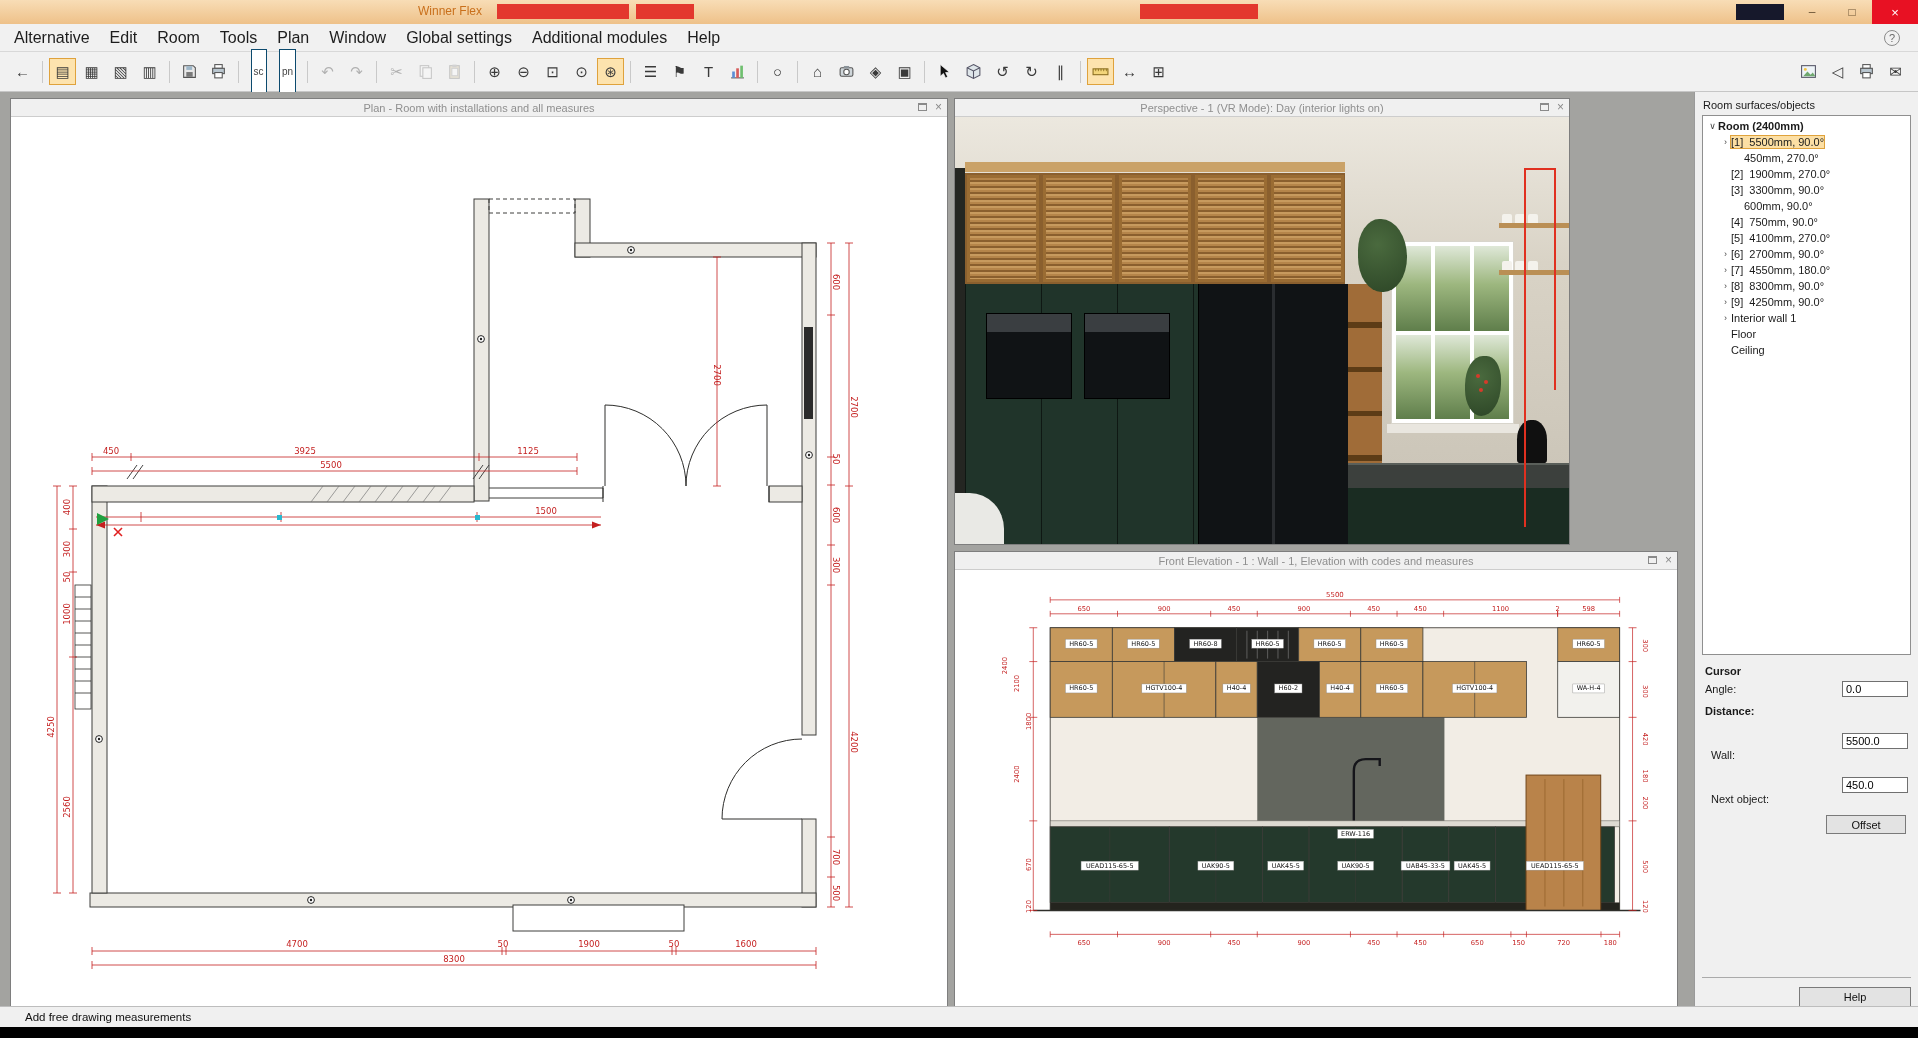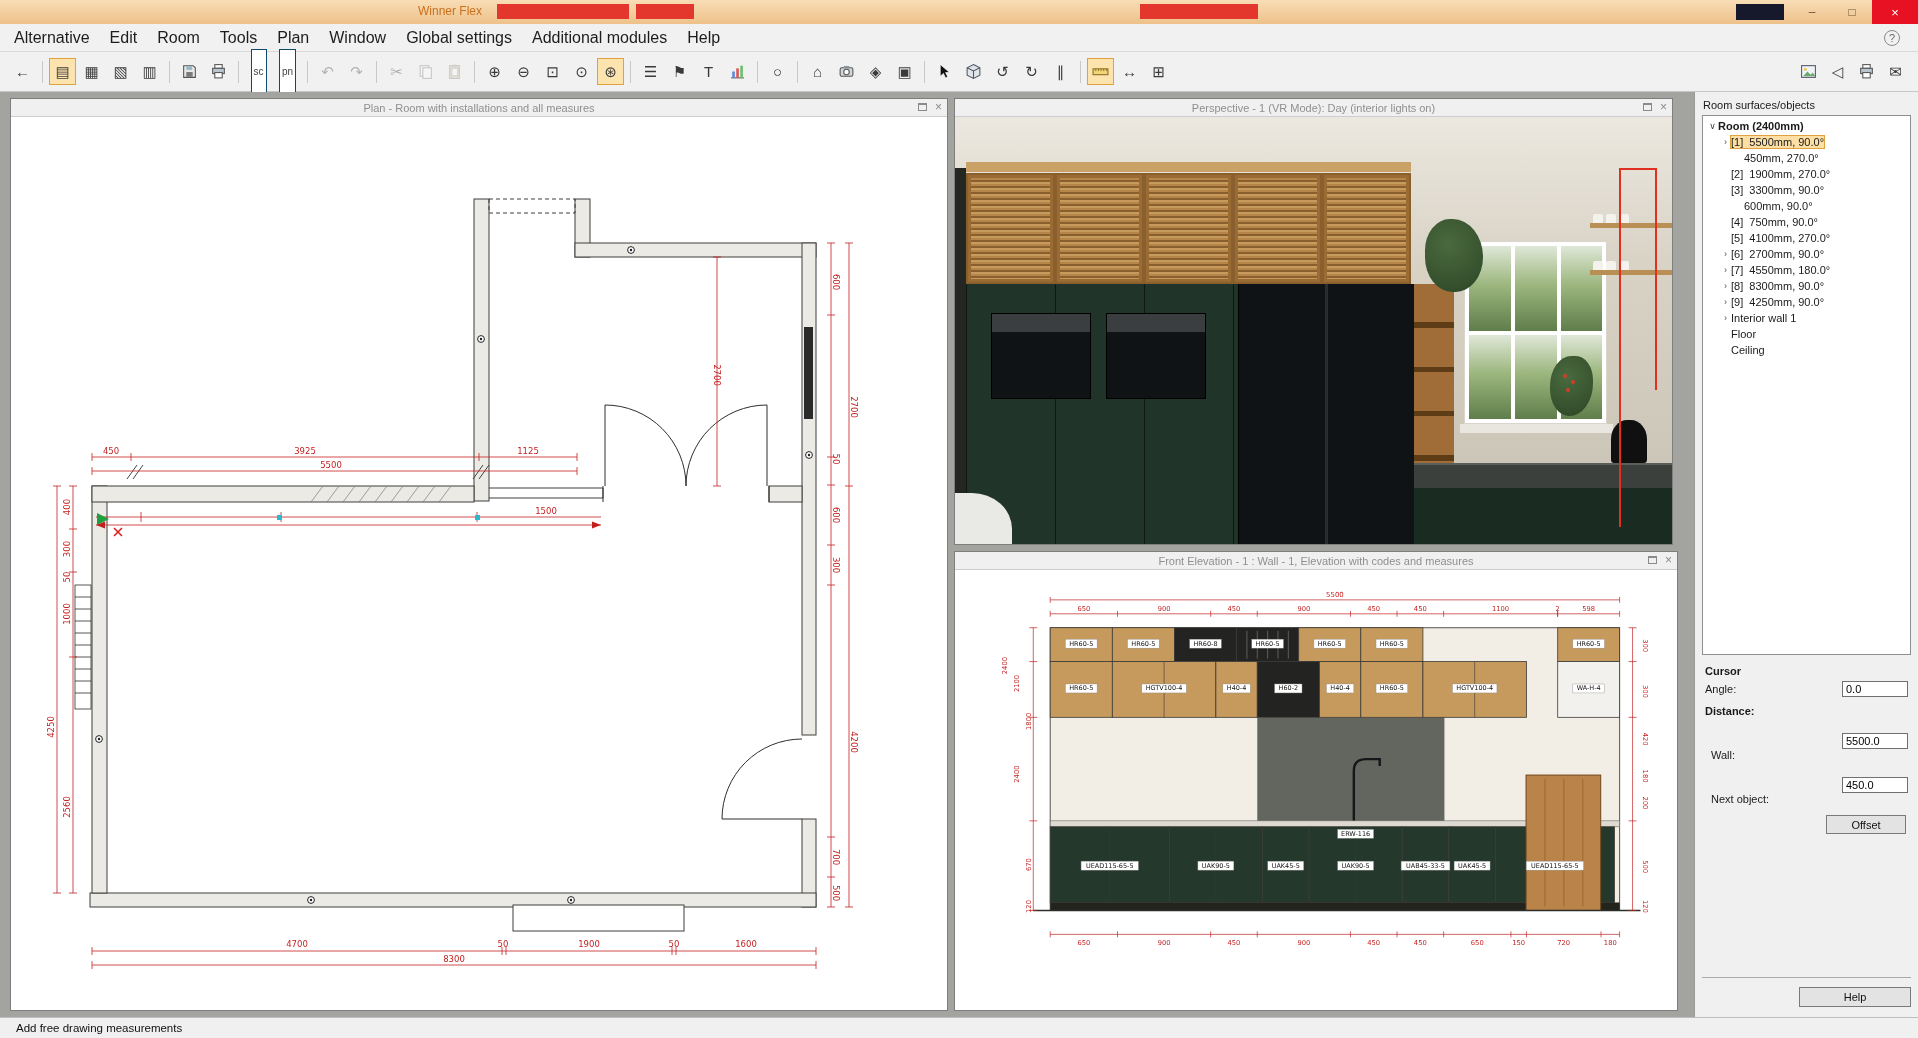--- a/index.html
+++ b/index.html
@@ -44,21 +44,21 @@
   .workspace { position:absolute; top:92px; left:0; right:0; bottom:21px; background:#a3a3a0; }
   .panel { position:absolute; background:#fff; border:1px solid #7e7e7e; display:flex; flex-direction:column; }
   .panel header { height:18px; background:#f0f0f0; border-bottom:1px solid #cdcdcd;
     display:flex; align-items:center; justify-content:center; position:relative; flex:none; }
   .panel header .ptitle { font-size:11px; color:#8f8f8f; }
   .ph-btns { position:absolute; right:5px; top:3px; display:flex; gap:8px; align-items:center; }
   .ph-restore { width:9px; height:8px; border:1px solid #8a8a8a; border-top:2px solid #8a8a8a; display:inline-block; }
   .ph-close { font-size:12px; color:#8a8a8a; line-height:10px; }
   .panel-body { flex:1; position:relative; overflow:hidden; background:#fff; }
   .plan-panel  { left:10px;  top:6px;   width:938px; height:913px; }
-  .persp-panel { left:954px; top:6px;   width:719px; height:447px; }
+  .persp-panel { left:954px; top:6px;   width:616px; height:447px; }
   .elev-panel  { left:954px; top:459px; width:724px; height:460px; }
   .plan-panel svg, .elev-panel svg { width:100%; height:100%; display:block; }
 
   
   .persp-scene { background:linear-gradient(180deg,#ece8df 0%,#d9d3c6 34%,#c7c1b4 100%); }
   .persp-scene > div { position:absolute; }
   .left-dark { left:0; top:12%; width:1.6%; height:88%; background:#242622; }
   .wicker-rail { left:1.6%; top:10.6%; width:62%; height:2.4%; background:#caa268; }
   .wicker { left:1.6%; top:13%; width:62%; height:26%; display:flex; background:#8a5f2e; }
   .wick-door { flex:1; margin:2px; border:3px solid #9a6c33;
@@ -112,22 +112,22 @@
   .cfield { width:66px; height:16px; font-size:11px; border:1px solid #707070; background:#fff; padding:0 3px;
     font-family:inherit; }
   .offset-row { text-align:right; margin:10px 12px 0; }
   .btn { background:#e3e3e3; border:1px solid #7a7a7a; font-size:11px; font-family:inherit; color:#111; cursor:default; }
   .offset-btn { width:80px; height:19px; }
   .sb-bottom { position:absolute; left:7px; right:7px; bottom:10px; border-top:1px solid #aaa;
     padding-top:9px; text-align:right; }
   .help-btn { width:112px; height:20px; }
 
   
-  .statusbar { position:absolute; bottom:0; left:0; right:0; height:21px; background:#f0f0f0;
-    border-top:1px solid #bdbdbd; display:flex; align-items:center; padding:0 16px; font-size:11.5px; color:#111; }
+  .statusbar { position:absolute; bottom:11px; left:0; right:0; height:21px; background:#f0f0f0;
+    border-top:1px solid #bdbdbd; display:flex; align-items:center; padding:0 25px; font-size:11.5px; color:#111; }
 </style>
 </head>
 <body>
 
 <div class="app">
 
   <div class="titlebar">
     <span class="apptitle">Winner Flex</span>
     <span class="redact r1"></span>
     <span class="redact r2"></span>

